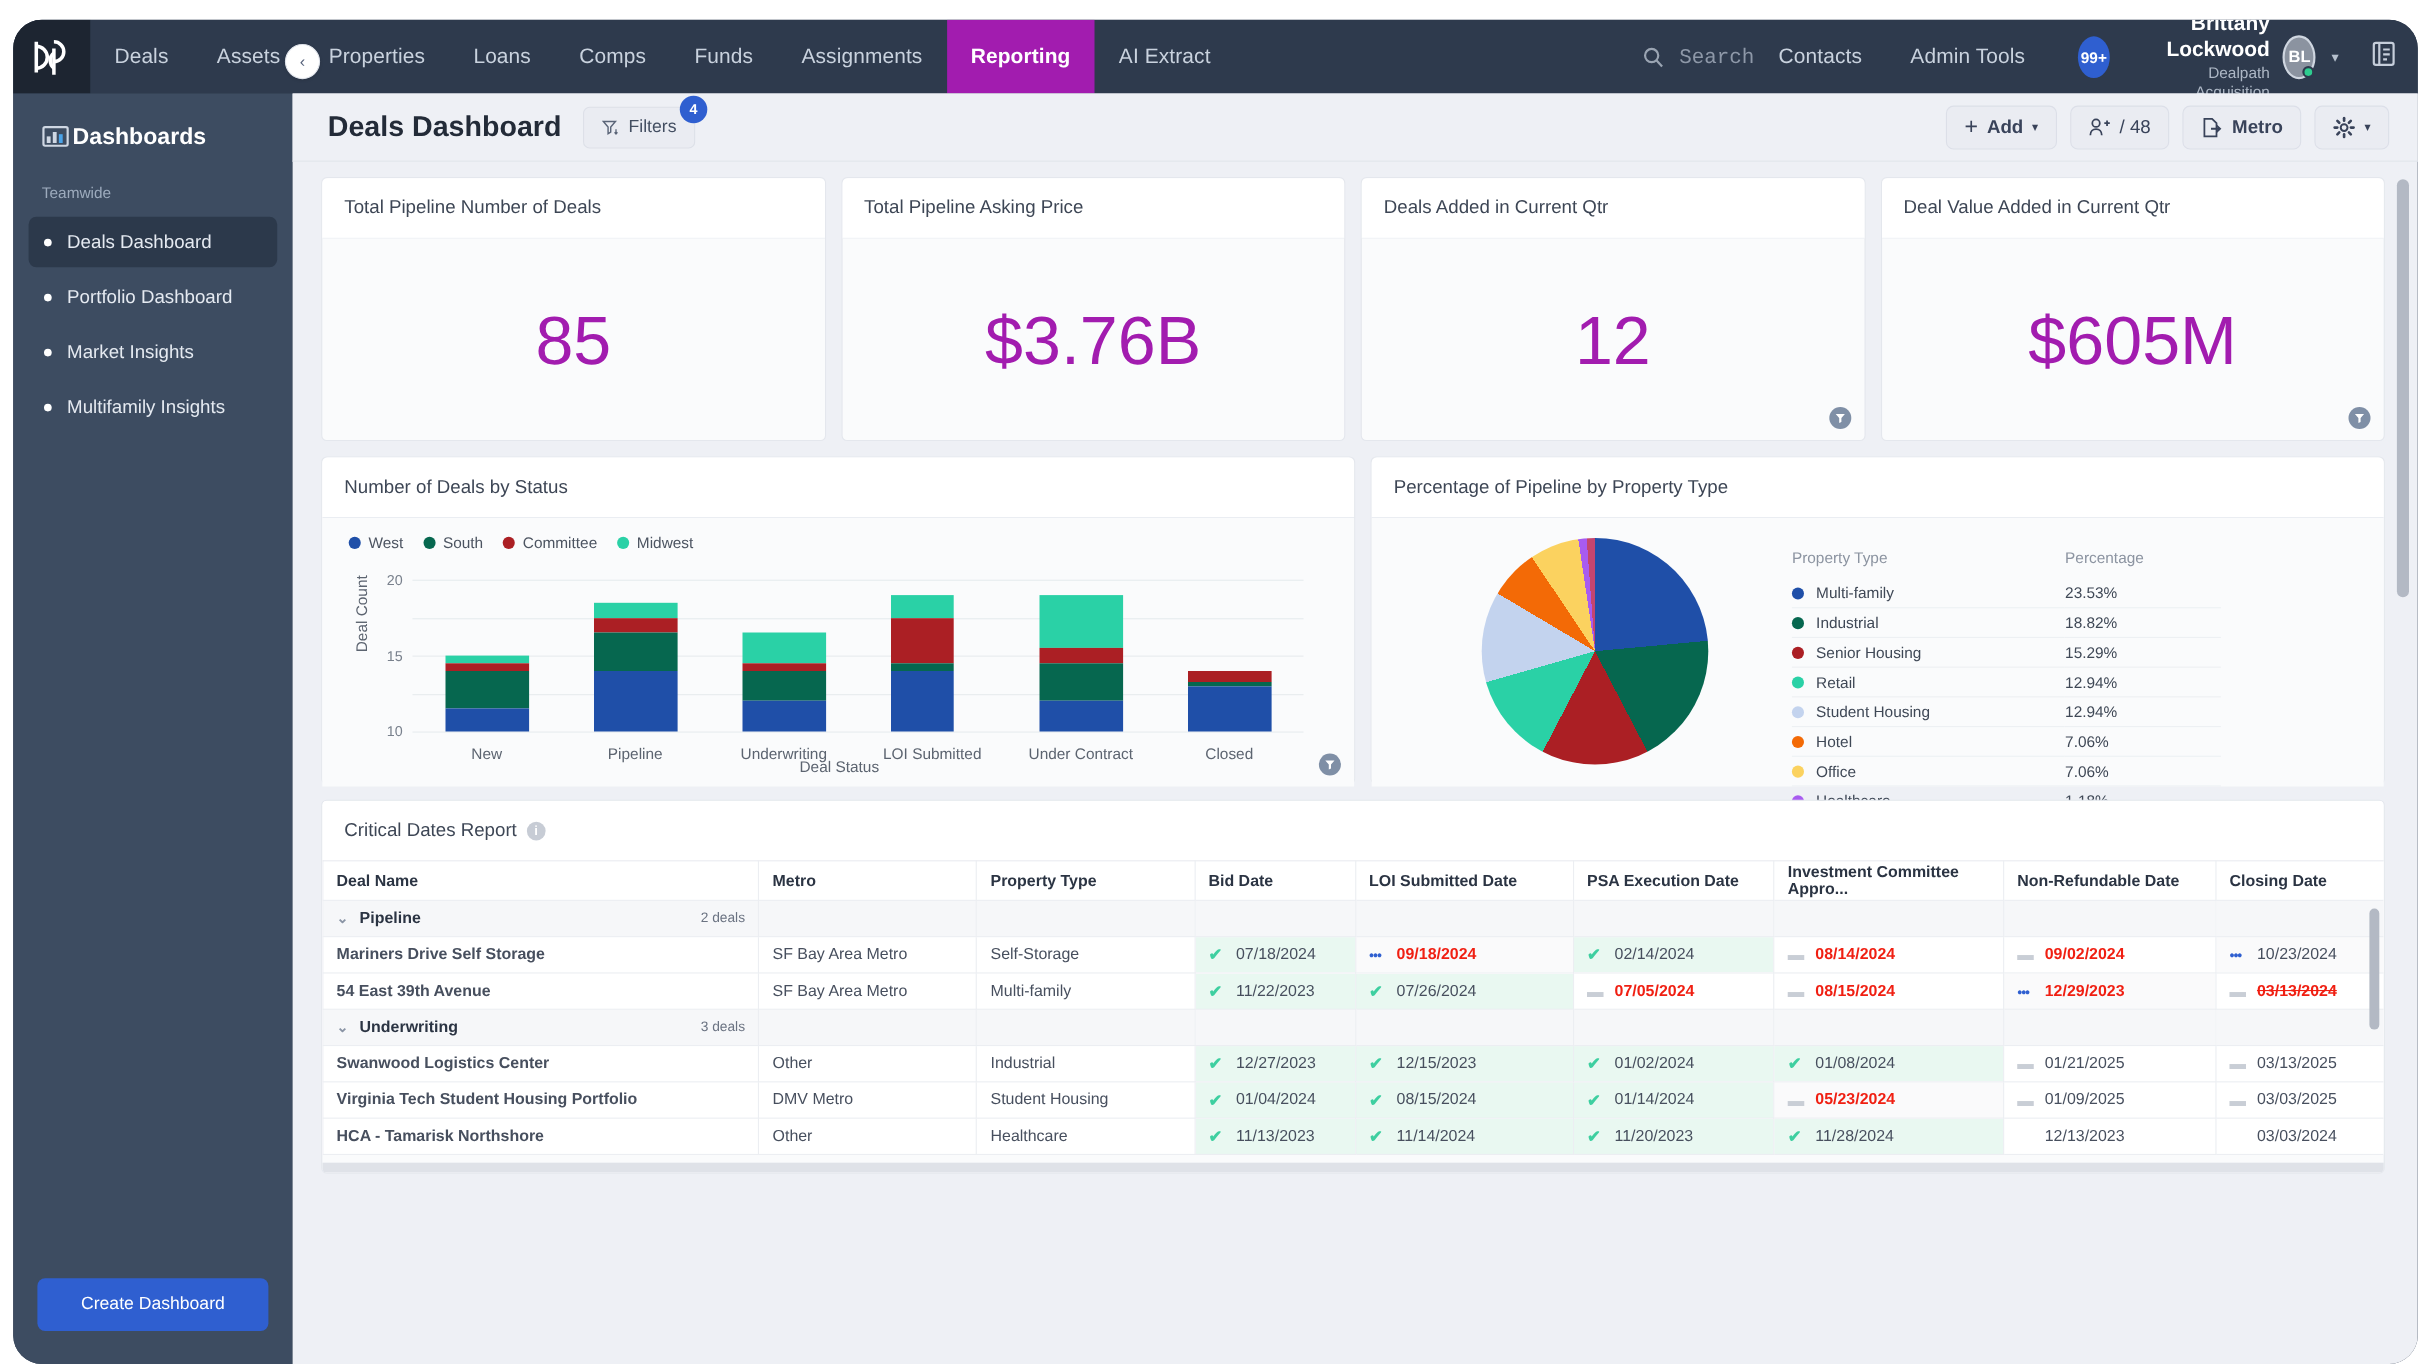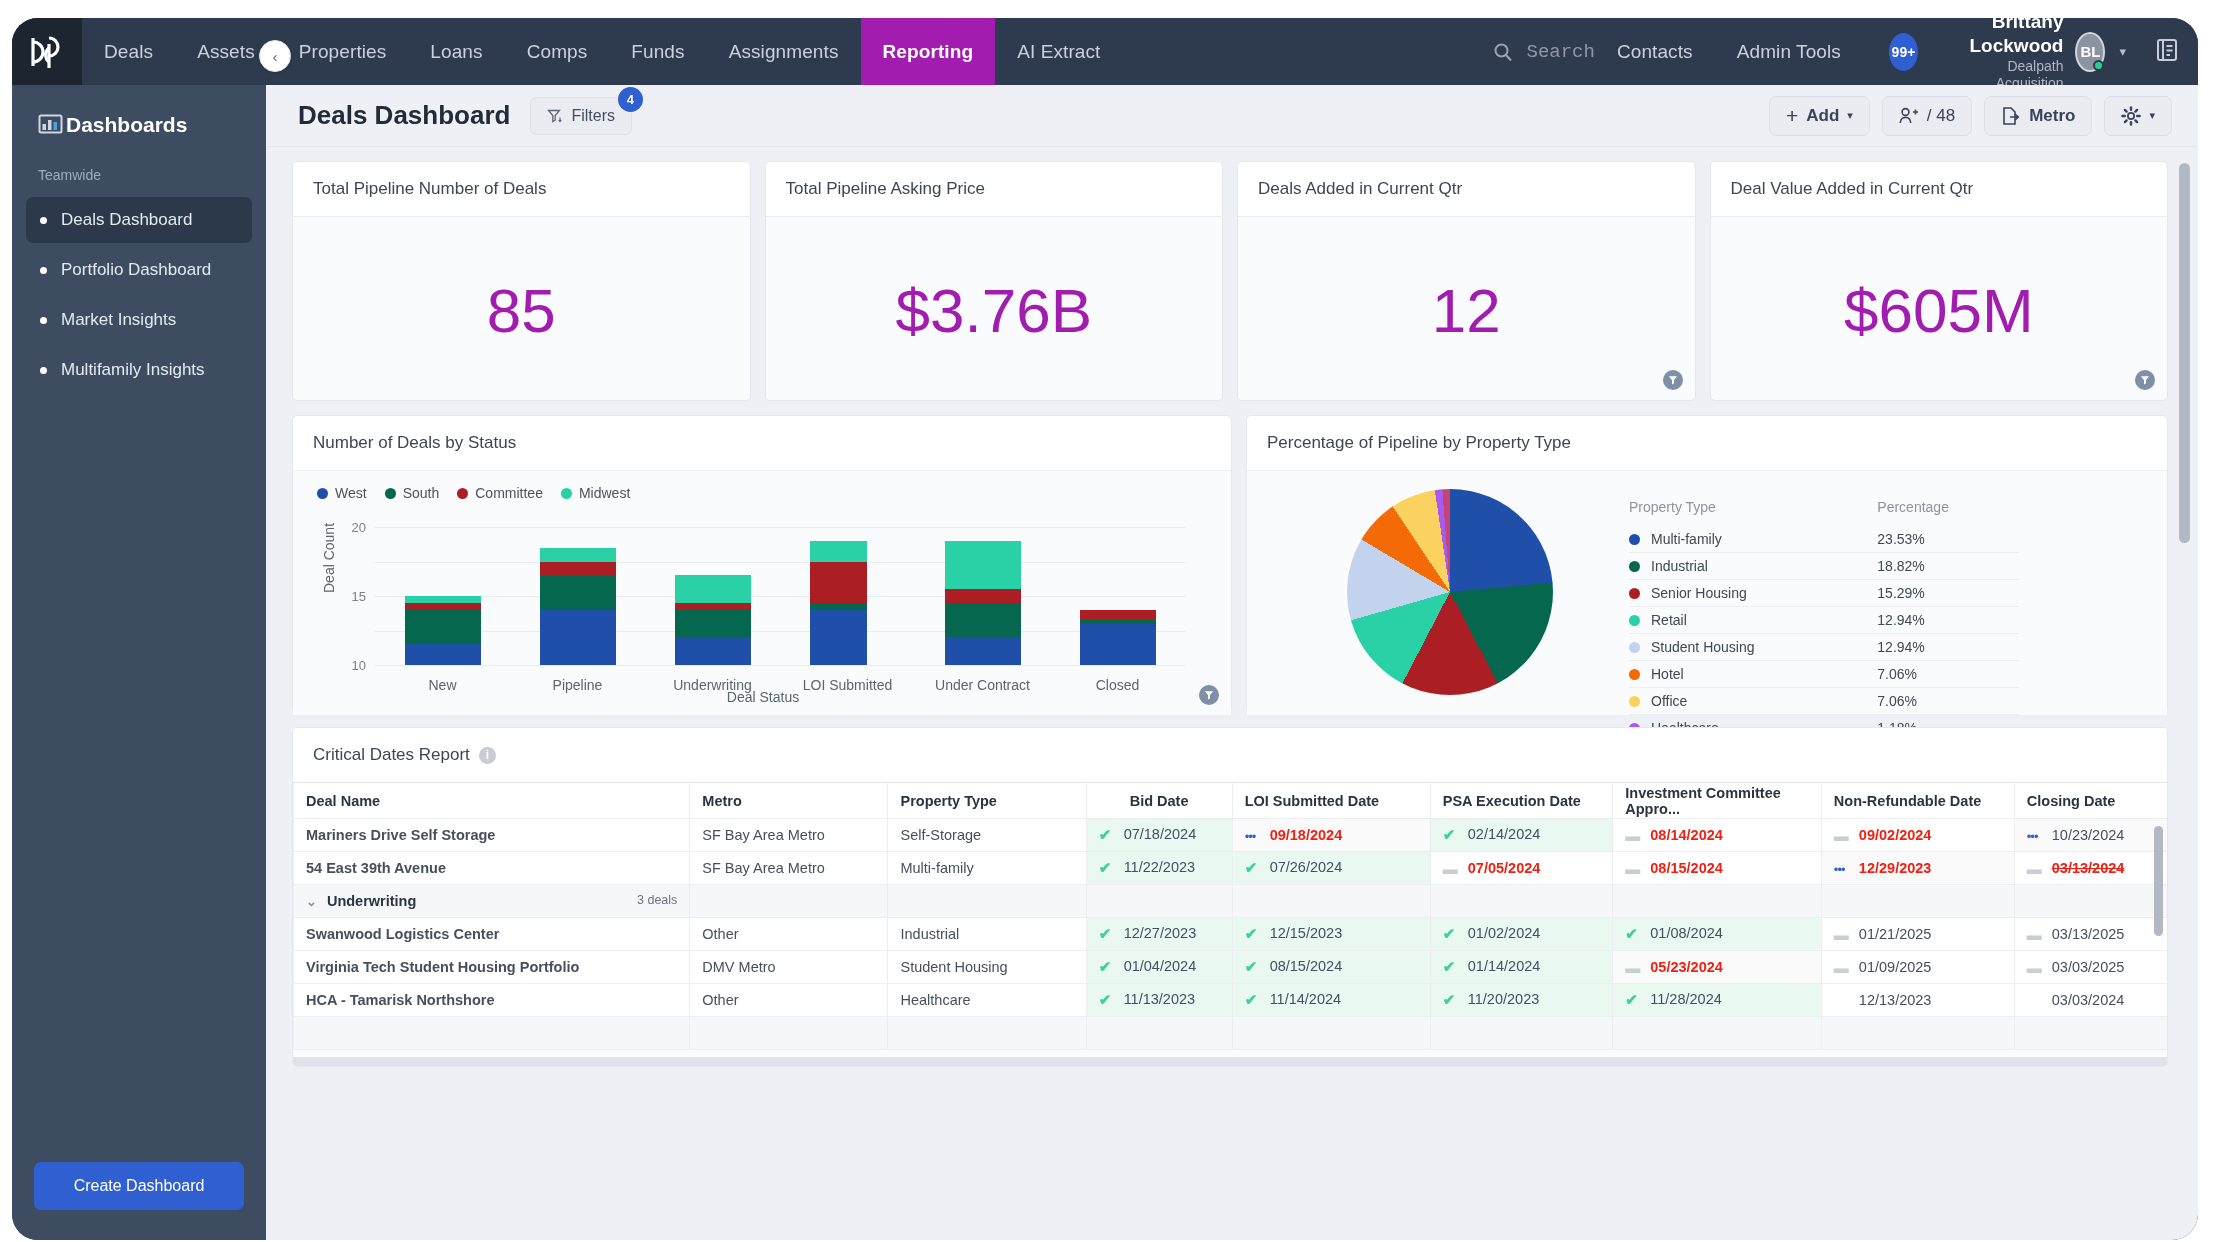--- a/index.html
+++ b/index.html
@@ -638,29 +638,40 @@
           <span>Critical Dates Report</span>
           <span class="info-i">i</span>
         </div>
         <div id="tbl-wrap">
           <table class="grid">
             <thead>
                 <tr id="tbl-head">
                   <th style="width: 380px;">Deal Name</th>
                   <th style="width: 190px;">Metro</th>
                   <th style="width: 190px;">Property Type</th>
-                  <th style="width: 140px; text-align: center;">Bid Date</th>
+                  <th style="width: 140px;">Bid Date</th>
                   <th style="width: 190px;">LOI Submitted Date</th>
                   <th style="width: 175px;">PSA Execution Date</th>
                   <th style="width: 200px;">Investment Committee Appro...</th>
                   <th style="width: 185px;">Non-Refundable Date</th>
                   <th style="width: 190px;">Closing Date</th>
                 </tr>
               </thead>
             <tbody id="tbl-body">
+                <tr class="group-row">
+                  <td class="gname"><span class="chev">⌄</span><span>Pipeline</span><span class="gcount">2 deals</span></td>
+                  <td></td>
+                  <td></td>
+                  <td></td>
+                  <td></td>
+                  <td></td>
+                  <td></td>
+                  <td></td>
+                  <td></td>
+                </tr>
                 <tr>
                   <td class="deal">Mariners Drive Self Storage</td>
                   <td>SF Bay Area Metro</td>
                   <td>Self-Storage</td>
                   <td class="green"><span class="ico check">✔</span><span class="">07/18/2024</span></td>
                   <td class="pale"><span class="ico dots">•••</span><span class="red ">09/18/2024</span></td>
                   <td class="green"><span class="ico check">✔</span><span class="">02/14/2024</span></td>
                   <td class=""><span class="ico dash">▬</span><span class="red ">08/14/2024</span></td>
                   <td class=""><span class="ico dash">▬</span><span class="red ">09/02/2024</span></td>
                   <td class="pale"><span class="ico dots">•••</span><span class="">10/23/2024</span></td>

